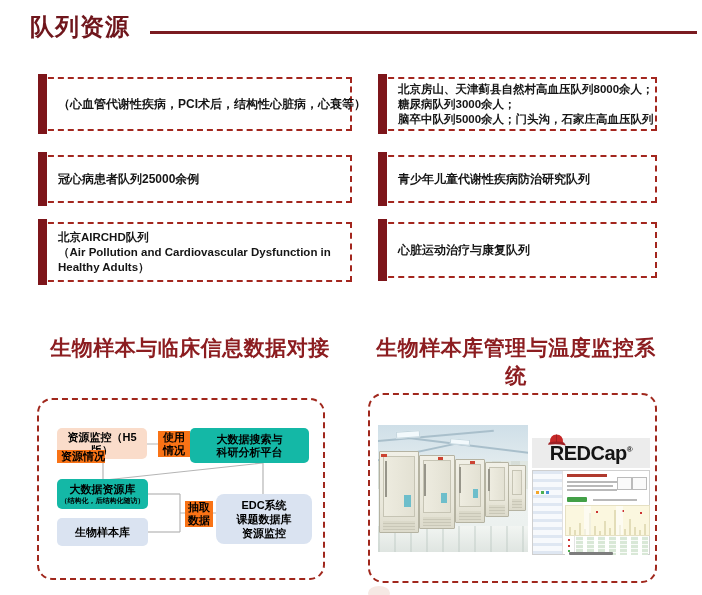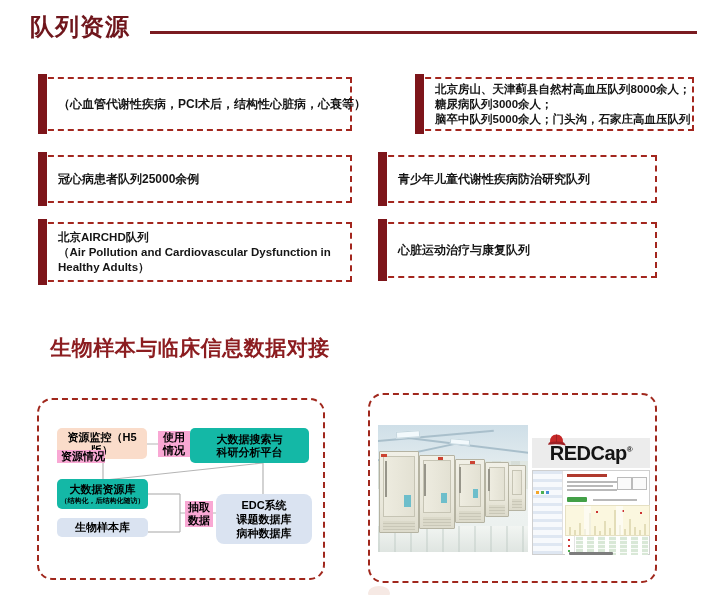--- a/index.html
+++ b/index.html
@@ -26,21 +26,21 @@
   .dashbox{position:absolute;border:2px dashed #a0271c;border-radius:15px;background:#fff;box-sizing:border-box;}
 
   
   .fc-node{position:absolute;box-sizing:border-box;display:flex;flex-direction:column;
            justify-content:center;font-weight:bold;font-size:11px;
            line-height:13px;border-radius:5px;color:#000;text-align:center;}
   .fc-pink{background:#fadcca;}
   .fc-green{background:#14b8a6;}
   .fc-blue{background:#dae3f1;}
   .fc-label{position:absolute;font-weight:bold;font-size:11px;line-height:13px;
-            color:#000;text-align:center;background:#f9a8d4;z-index:3;}
+            color:#000;text-align:center;background:#f97316;z-index:3;}
   .fc-sub{font-size:7px;font-weight:bold;line-height:9px;}
   .fc-svg{position:absolute;left:0;top:0;z-index:1;}
   .fc-node{z-index:2;}
 
   
   .photo{position:absolute;overflow:hidden;background:linear-gradient(180deg,#cfdfe8 0%,#e2ebee 30%,#eef2f1 55%,#eaf0ed 100%);}
   .ceil-pipe{position:absolute;height:2px;background:#a9bfcb;}
   .ceil-light{position:absolute;background:#f2f9fc;border:1px solid #c4d6de;}
   .backwall{position:absolute;left:0;right:0;top:36px;height:28px;
             background:repeating-linear-gradient(90deg,#d3dad2 0 9px,#e0e6df 9px 19px);opacity:.8;}
@@ -90,21 +90,21 @@
 
 <div id="page">
 
   <div class="page-title">队列资源</div>
   <div class="title-rule"></div>
 
   <div class="cbox" style="left:38px;top:77px;width:314px;height:54px;font-size:12px;line-height:16px;">
     <div class="cbar"></div>
     <div class="cline">（心血管代谢性疾病，PCI术后，结构性心脏病，心衰等）</div>
   </div>
-  <div class="cbox" style="left:378px;top:77px;width:279px;height:54px;font-size:11.5px;line-height:15px;margin-left:37px;">
+  <div class="cbox" style="left:378px;top:77px;width:279px;height:54px;font-size:11.5px;line-height:15px;">
     <div class="cbar"></div>
     <div class="cline">北京房山、天津蓟县自然村高血压队列8000余人；</div>
     <div class="cline">糖尿病队列3000余人；</div>
     <div class="cline">脑卒中队列5000余人；门头沟，石家庄高血压队列</div>
   </div>
 
   <div class="cbox" style="left:38px;top:155px;width:314px;height:48px;font-size:12px;line-height:16px;">
     <div class="cbar"></div>
     <div class="cline">冠心病患者队列25000余例</div>
   </div>
@@ -117,20 +117,21 @@
     <div class="cbar"></div>
     <div class="cline">心脏运动治疗与康复队列</div>
   </div>
   <div class="cbox" style="left:38px;top:222px;width:314px;height:60px;font-size:11.5px;line-height:15px;">
     <div class="cbar"></div>
     <div class="cline">北京AIRCHD队列</div>
     <div class="cline wrap">（Air Pollution and Cardiovascular Dysfunction in Healthy Adults）</div>
   </div>
 
   <div class="sec-heading" style="left:40px;">生物样本与临床信息数据对接</div>
+  <div class="sec-heading" style="left:366px;">生物样本库管理与温度监控系统</div>
 
   <div class="dashbox" style="left:37px;top:398px;width:288px;height:182px;">
 
     <svg class="fc-svg" width="284" height="178" viewBox="0 0 284 178">
       <g stroke="#b5b5b5" stroke-width="1.2" fill="none">
         <line x1="108" y1="44" x2="151" y2="44"></line>
         <line x1="64" y1="59" x2="64" y2="79"></line>
         <line x1="66" y1="80" x2="224" y2="63"></line>
         <line x1="224" y1="63" x2="224" y2="94"></line>
         <line x1="109" y1="94" x2="141" y2="94"></line>
@@ -154,33 +155,33 @@
       <div>科研分析平台</div>
     </div>
 
     <div class="fc-label" style="left:18px;top:50px;width:48px;text-align:right;">资源情况</div>
 
     <div class="fc-node fc-green" style="left:18px;top:79px;width:91px;height:30px;">
       <div>大数据资源库</div>
       <div class="fc-sub">（结构化，后结构化随访）</div>
     </div>
 
-    <div class="fc-node fc-blue" style="left:18px;top:118px;width:91px;height:19px;">
+    <div class="fc-node fc-blue" style="left:18px;top:118px;width:91px;height:28px;">
       <div>生物样本库</div>
     </div>
 
     <div class="fc-label" style="left:146px;top:101px;width:28px;">
       <div>抽取</div>
       <div>数据</div>
     </div>
 
     <div class="fc-node fc-blue" style="left:177px;top:94px;width:96px;height:50px;border-radius:8px;line-height:14px;">
       <div>EDC系统</div>
       <div>课题数据库</div>
-      <div>病种数据库</div>
+      <div>资源监控</div>
     </div>
   </div>
 
   <div class="dashbox" style="left:368px;top:393px;width:289px;height:190px;">
 
     <div class="photo" style="left:8px;top:30px;width:150px;height:127px;">
       <div class="ceil-pipe" style="left:-4px;top:10px;width:120px;transform:rotate(-5deg);"></div>
       <div class="ceil-pipe" style="left:30px;top:20px;width:130px;transform:rotate(7deg);"></div>
       <div class="ceil-pipe" style="left:-6px;top:26px;width:90px;transform:rotate(-12deg);"></div>
       <div class="ceil-light" style="left:18px;top:6px;width:22px;height:5px;transform:rotate(-4deg);"></div>

